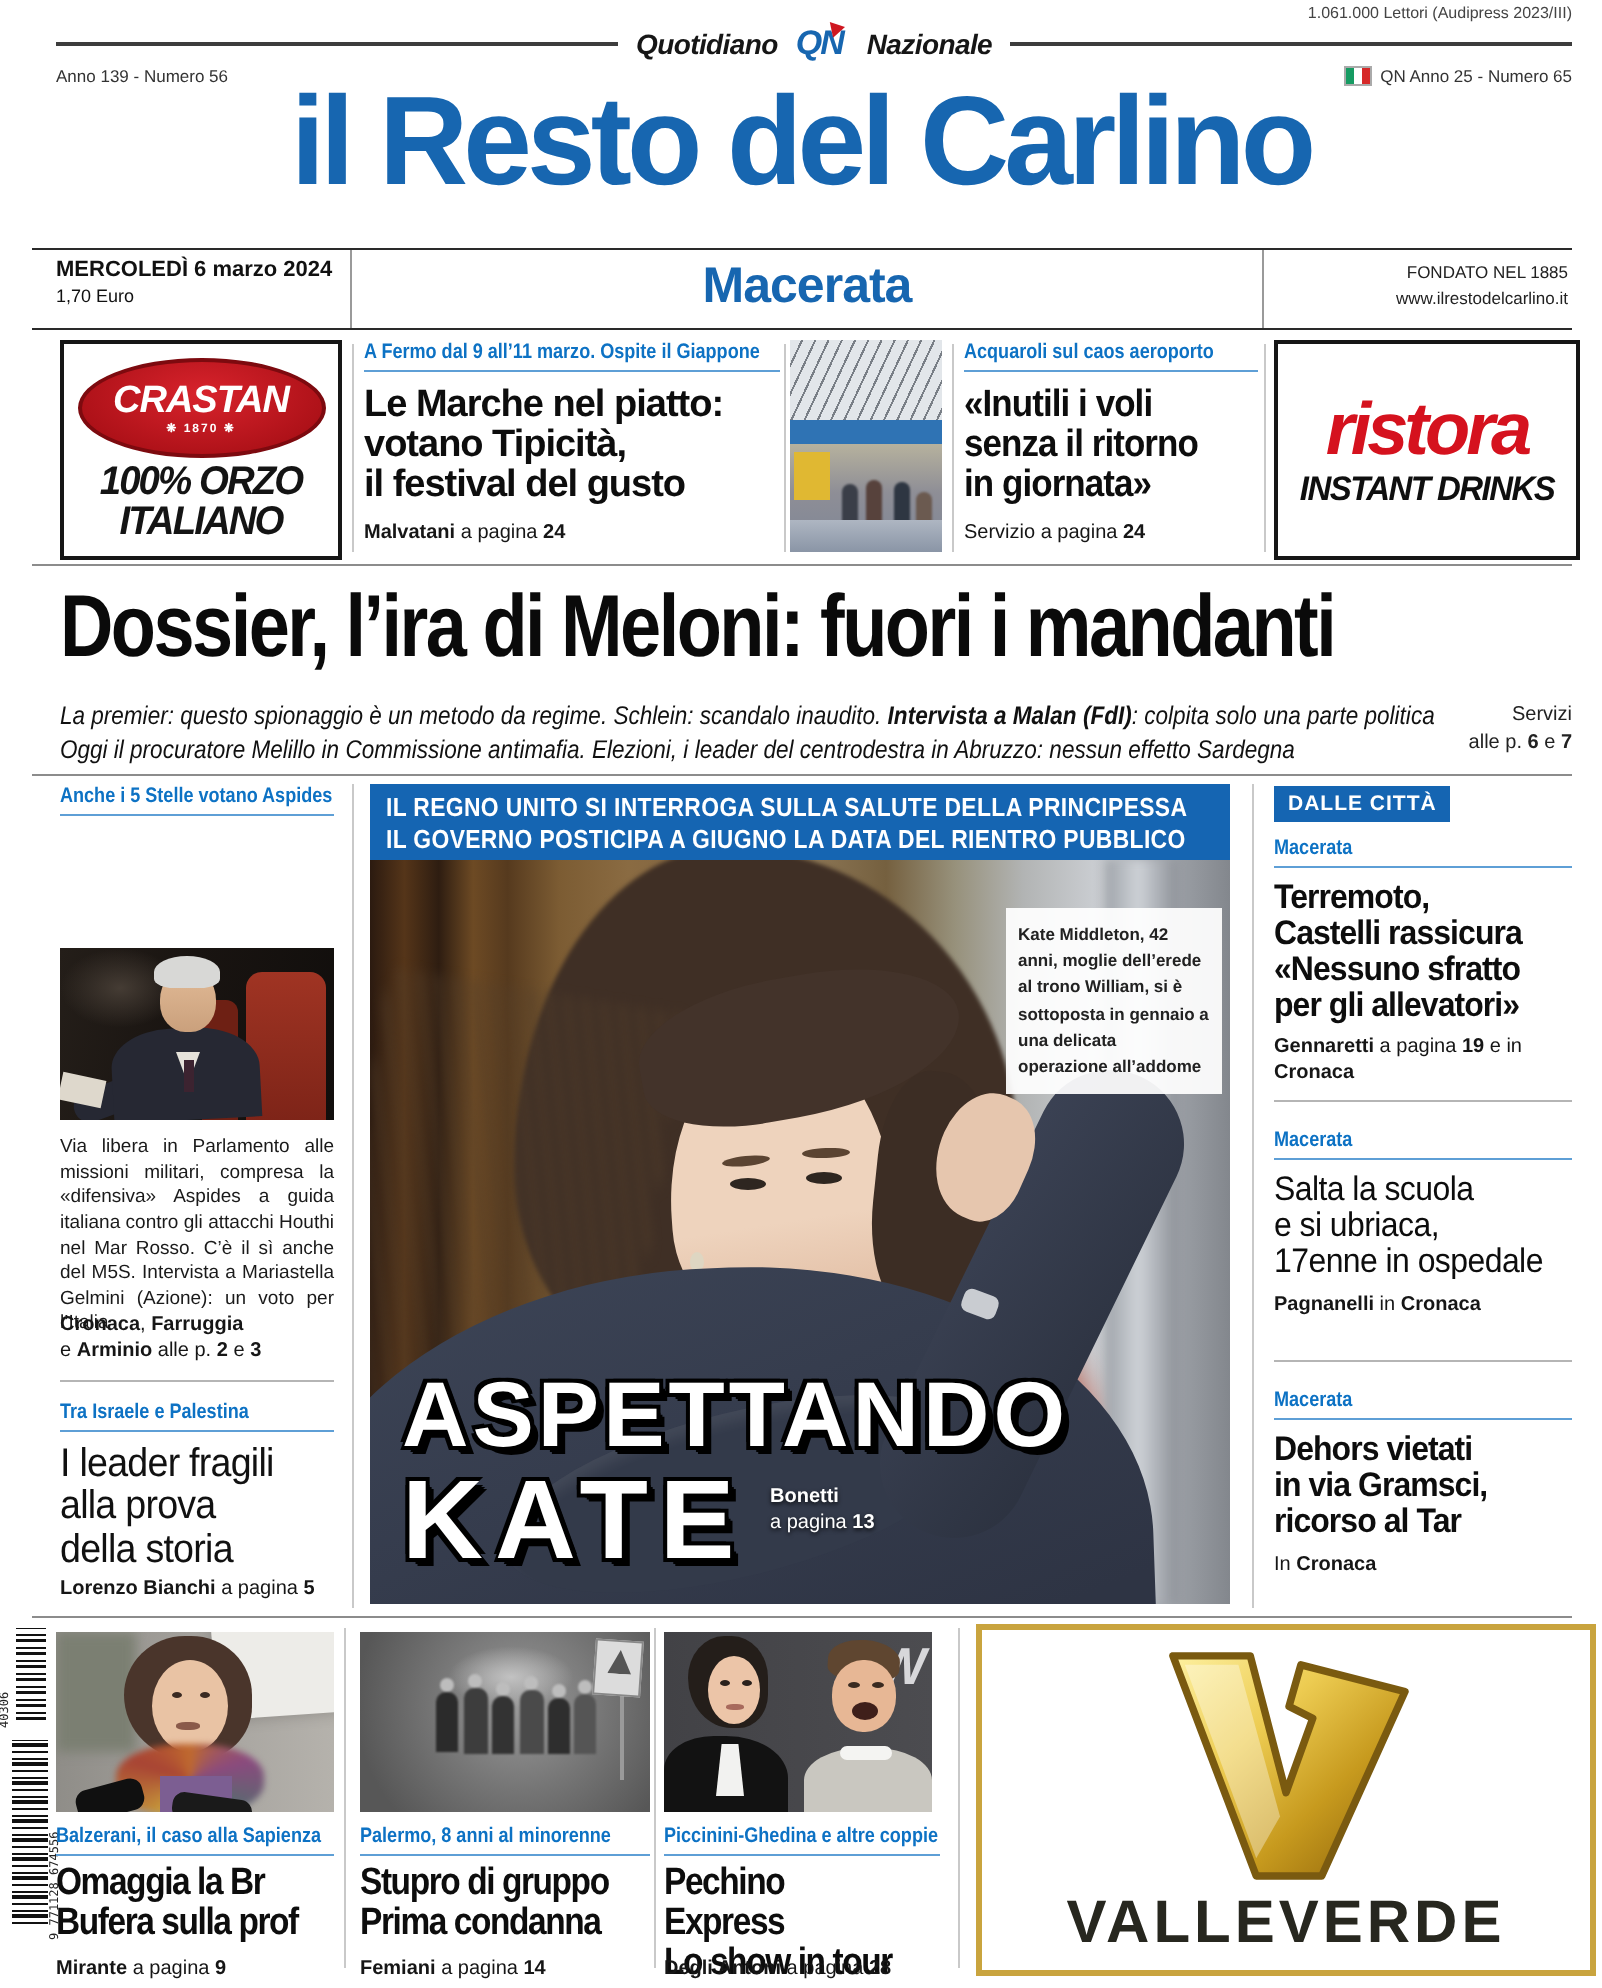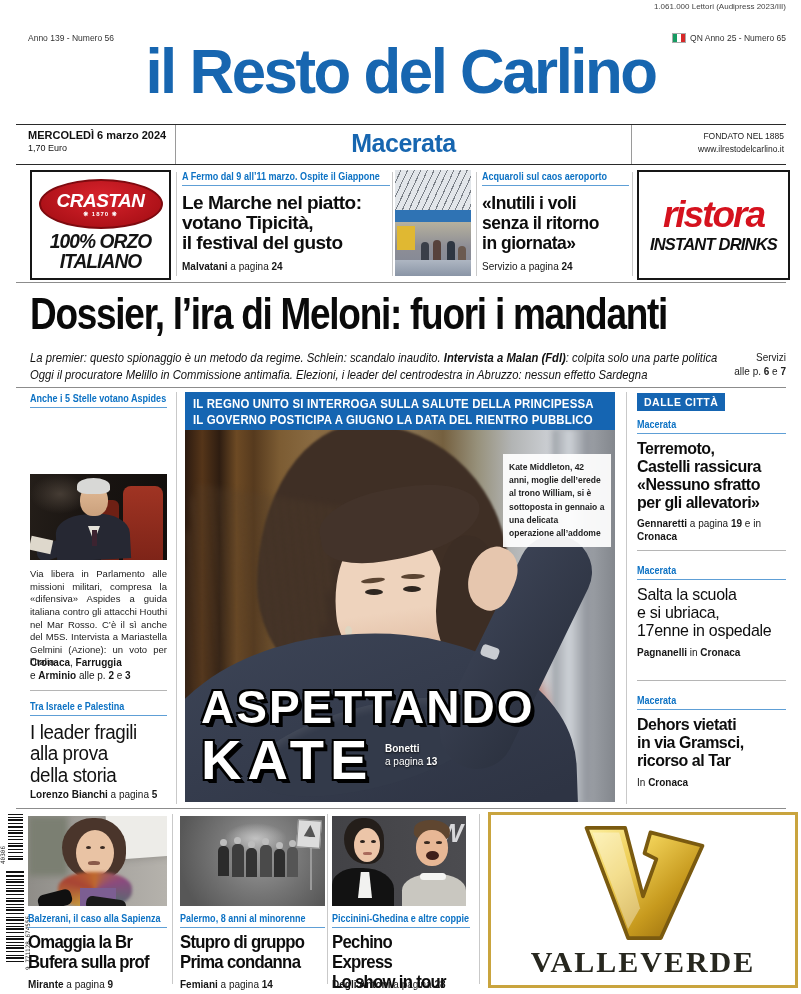--- a/index.html
+++ b/index.html
@@ -131,36 +131,43 @@
   .bz{position:absolute;}
   .ph-palermo{width:145px;height:90px;background:radial-gradient(circle at 55% 40%,#9a9a9a 0,#757575 45%,#575757 85%);}
   .pa-f{position:absolute;border-radius:5px 5px 0 0;filter:blur(.6px);}
   .pa-f::after{content:"";position:absolute;top:-7px;left:2px;width:7px;height:7px;border-radius:50%;background:#bdbdbd;}
   .ph-pechino{width:134px;height:90px;background:linear-gradient(90deg,#424246,#4c4c50);}
   .pc{position:absolute;}
   .pc-wletter{right:3px;top:2px;color:rgba(240,240,242,.85);font-weight:800;font-size:26px;font-style:italic;}
 
   
   .valleverde{left:488px;top:812px;width:304px;height:170px;border:3px solid #c9a43e;background:#fff;text-align:center;}
-  .vv-name{position:absolute;bottom:6px;left:0;right:0;font-family:Liberation Serif, serif;font-weight:700;font-size:30px;letter-spacing:2px;color:#27271f;text-align:center;}
+  .vv-name{position:absolute;bottom:6px;left:0;right:0;font-family:Liberation Sans, sans-serif;font-weight:700;font-size:30px;letter-spacing:2px;color:#27271f;text-align:center;}
 
   
   .barcode{left:2px;top:814px;width:28px;height:176px;}
   .bc-small{position:absolute;left:6px;top:0;width:15px;height:46px;background:repeating-linear-gradient(0deg,#111 0 1.5px,#fff 1.5px 3px,#111 3px 4px,#fff 4px 6.5px);}
   .bc-large{position:absolute;left:4px;top:56px;width:18px;height:92px;background:repeating-linear-gradient(0deg,#111 0 1px,#fff 1px 3px,#111 3px 5px,#fff 5px 6px,#111 6px 7px,#fff 7px 9.5px);}
   .bc-txt{position:absolute;writing-mode:vertical-rl;transform:rotate(180deg);font-family:"DejaVu Sans Mono",monospace;font-size:6px;color:#222;}
   .bc-t1{left:-3px;top:0;height:50px;}
   .bc-t2{left:22px;top:56px;height:100px;}
 </style>
 </head>
 <body>
 
 <div class="page">
 
   <div class="abs audipress">1.061.000 Lettori  (Audipress 2023/III)</div>
+  <div class="abs brandrow">
+    <span class="line"></span>
+    <span class="brand-word">Quotidiano</span>
+    <span class="qn-logo"><span>QN</span><i></i></span>
+    <span class="brand-word">Nazionale</span>
+    <span class="line"></span>
+  </div>
   <div class="abs issue-l">Anno 139 - Numero 56</div>
   <div class="abs issue-r">
     <span class="flag"></span>
     <span>QN Anno 25 - Numero 65</span>
   </div>
 
   <div class="abs masthead">il Resto del Carlino</div>
 
   <div class="abs dateline">
     <div class="dl-left">

